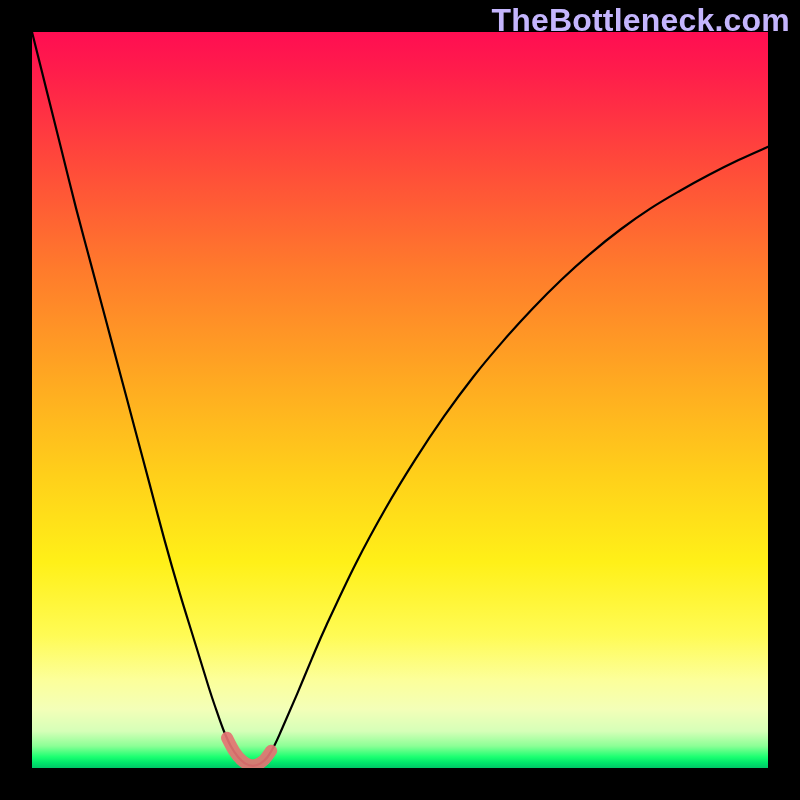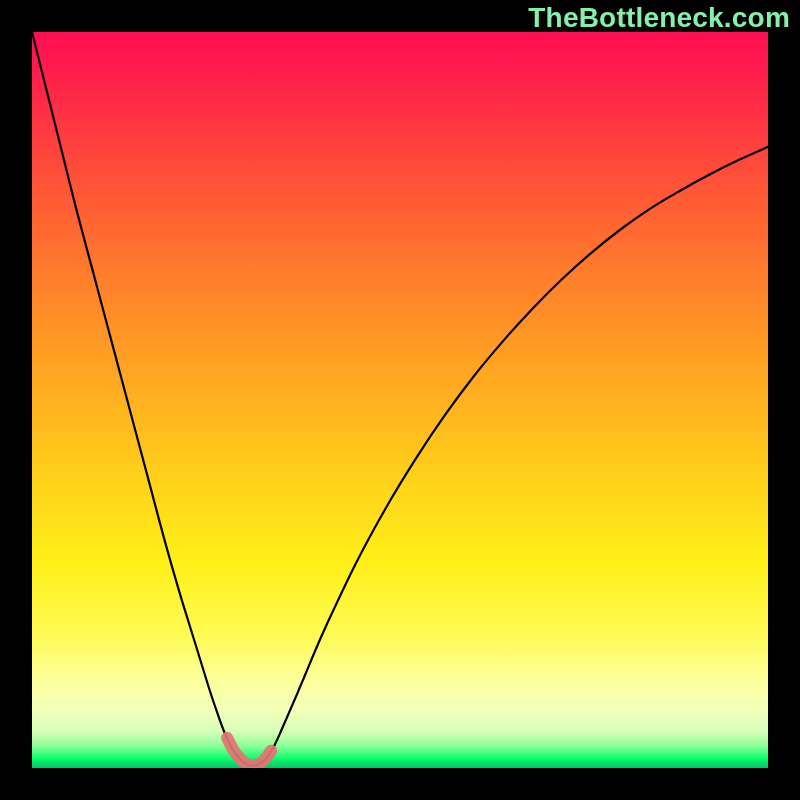--- a/index.html
+++ b/index.html
@@ -14,22 +14,22 @@
   .outer {
     position: relative;
     width: 800px;
     height: 800px;
     background: #000;
   }
   .watermark {
     position: absolute;
     top: 2px;
     right: 10px;
-    color: #86efac;
-    font-size: 28px;
+    color: #c4b5fd;
+    font-size: 32px;
     font-weight: 600;
     letter-spacing: 0.2px;
     z-index: 5;
   }
   .plot {
     position: absolute;
     left: 32px;
     top: 32px;
     width: 736px;
     height: 736px;

